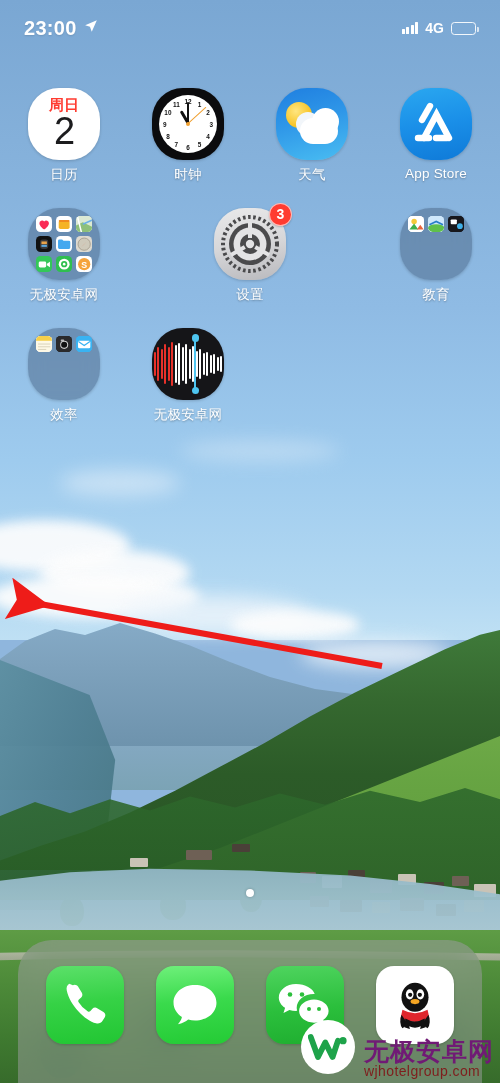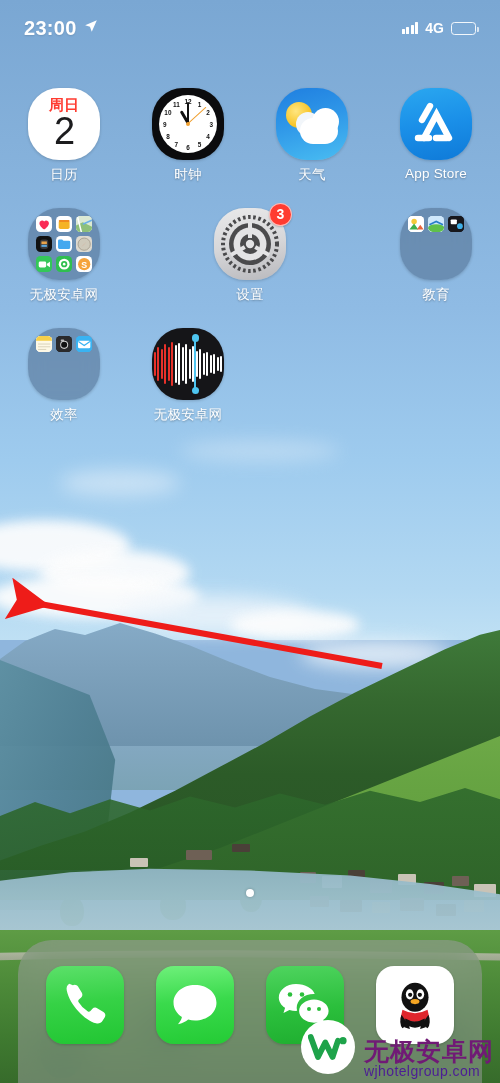--- a/index.html
+++ b/index.html
@@ -189,21 +189,21 @@
   
   .annot { position:absolute; inset:0; pointer-events:none; }
 
   
   .watermark {
     position:absolute; right:6px; bottom:4px; display:flex; align-items:center; gap:9px;
   }
   .wm-logo { width:54px; height:54px; border-radius:50%; background:#fff; display:flex; align-items:center; justify-content:center; }
   .wm-text { display:flex; flex-direction:column; line-height:1.05; }
   .wm-cn { font-size:25px; font-weight:700; color:#701a75; letter-spacing:1px;margin-top:24px; }
-  .wm-url { font-size:14px; color:#4c1d95; letter-spacing:.4px; }
+  .wm-url { font-size:14px; color:#7f1d1d; letter-spacing:.4px; }
 </style>
 </head>
 <body>
 
 <div id="screen">
 
   <div class="wallpaper">
     <div class="wp wp-sky"></div>
 
     <div class="cloud" style="left:-40px;top:520px;width:170px;height:52px;"></div>

